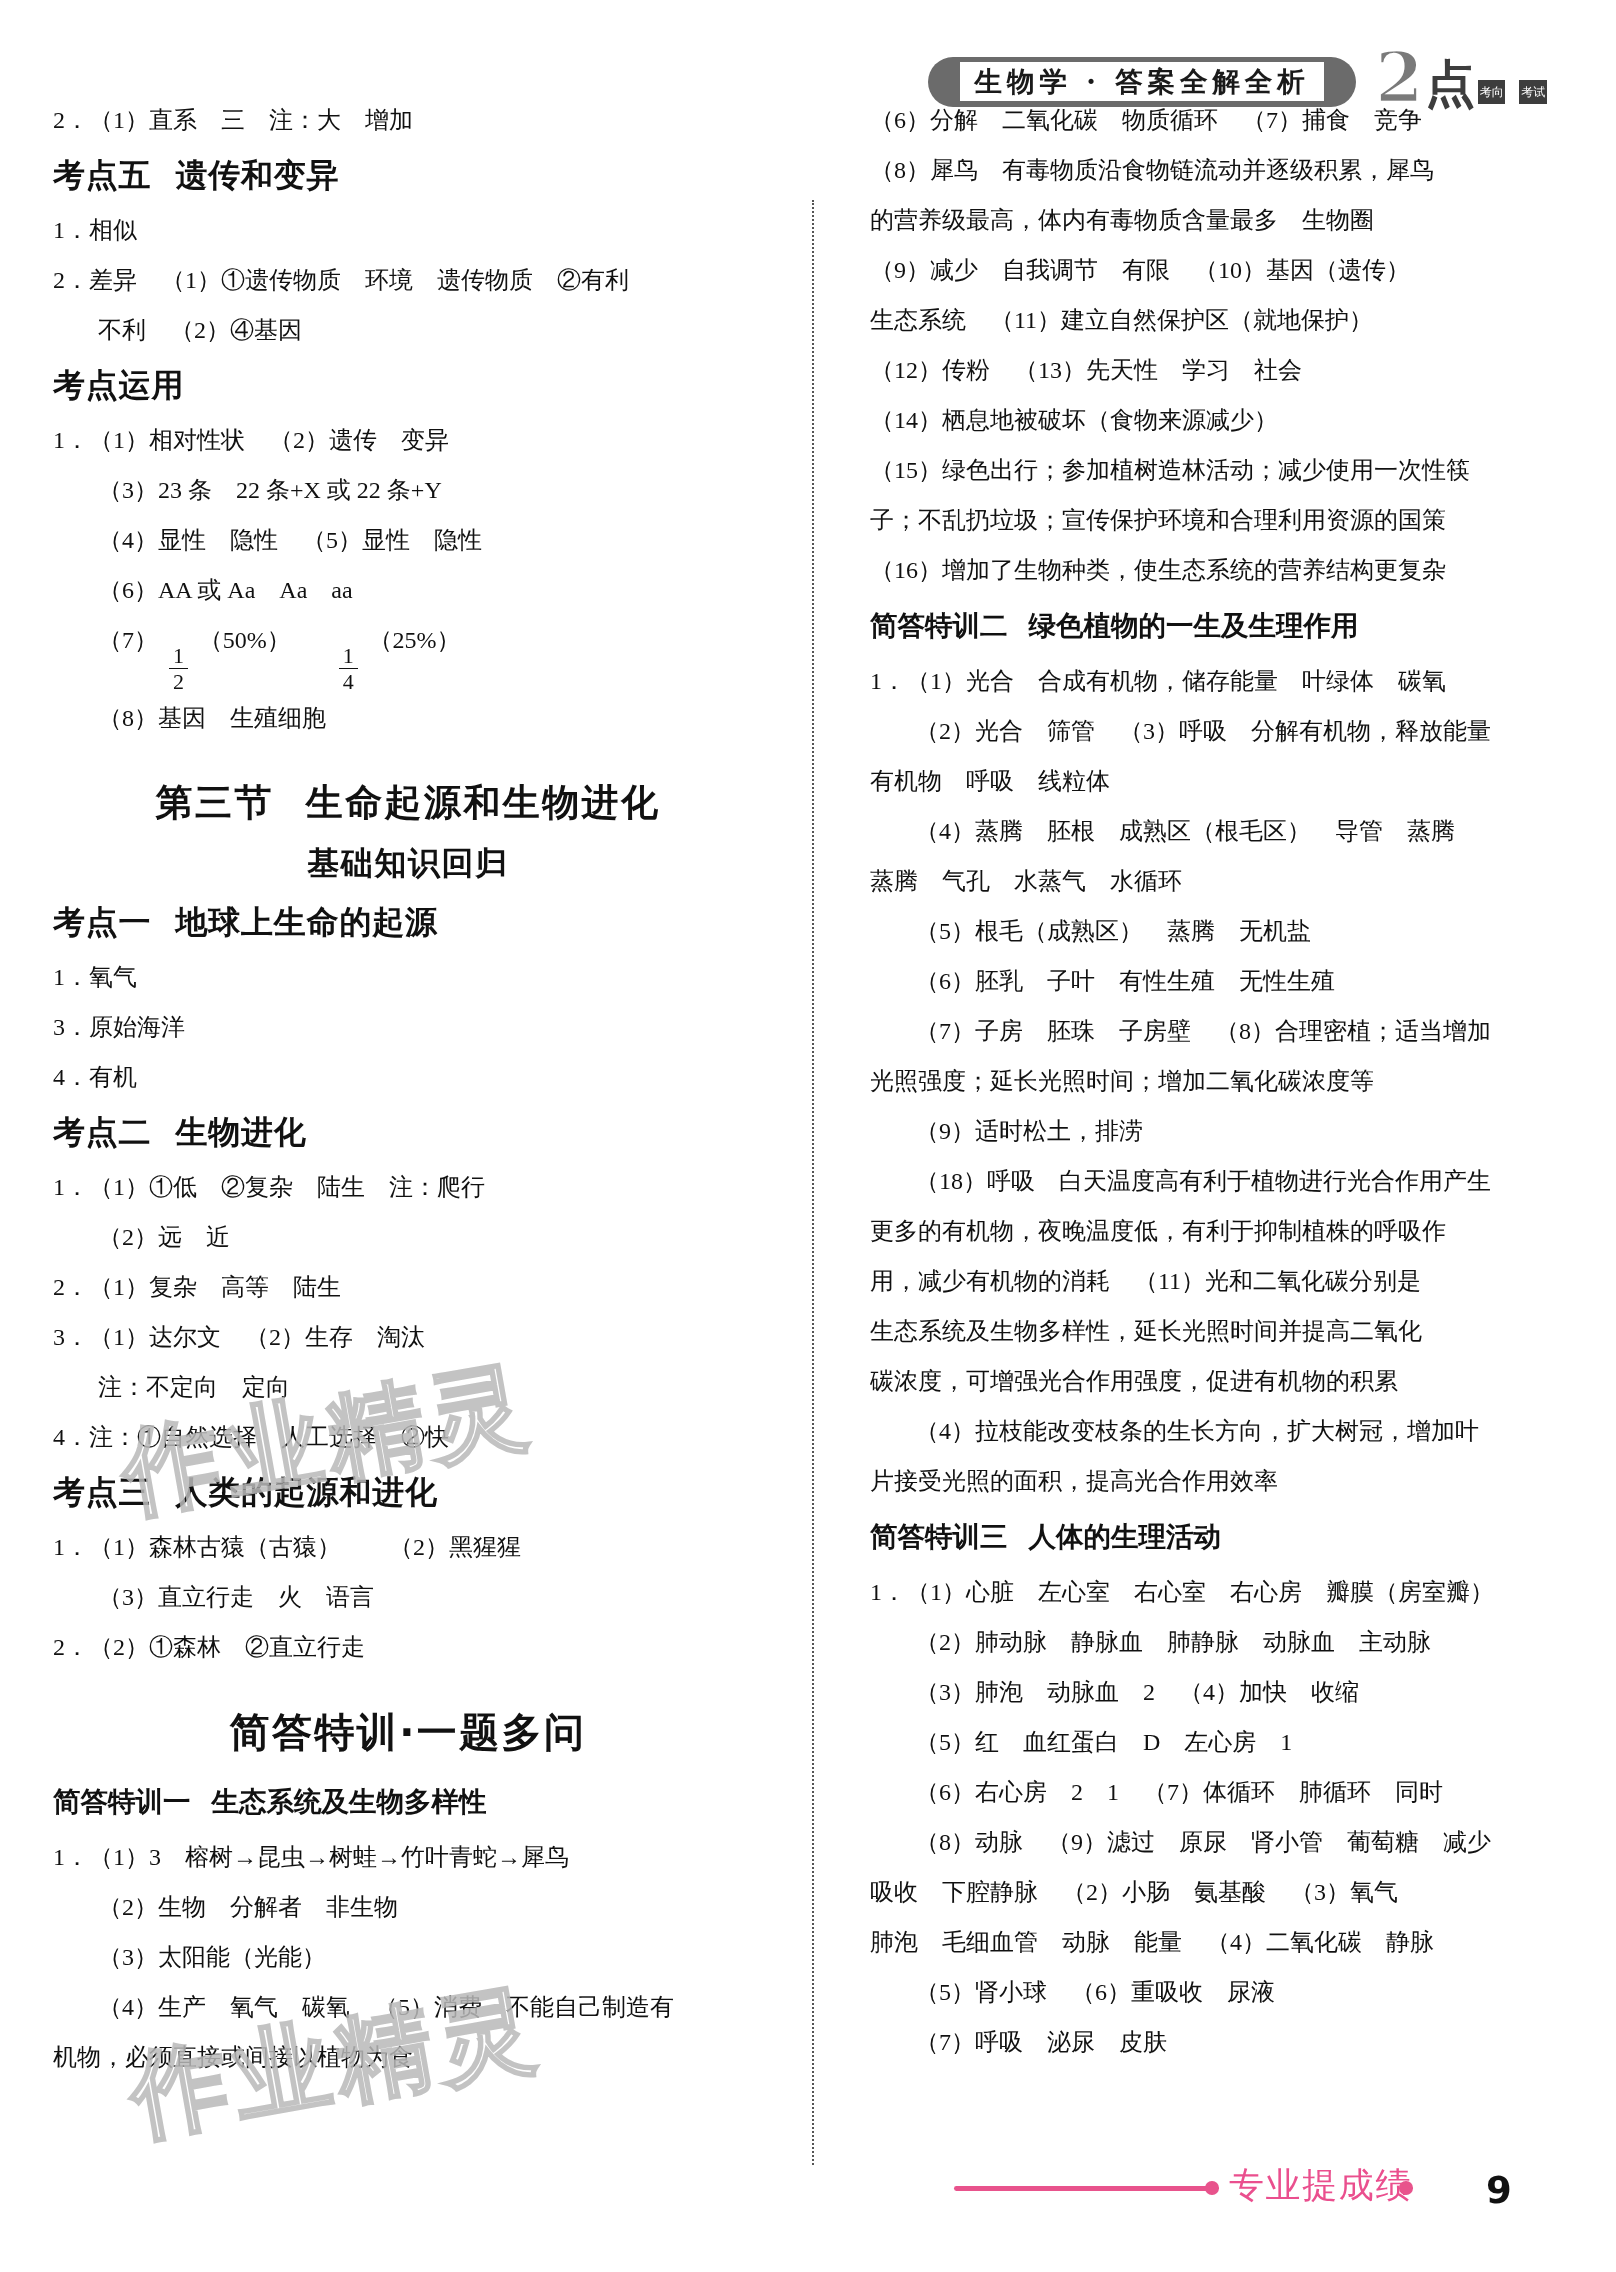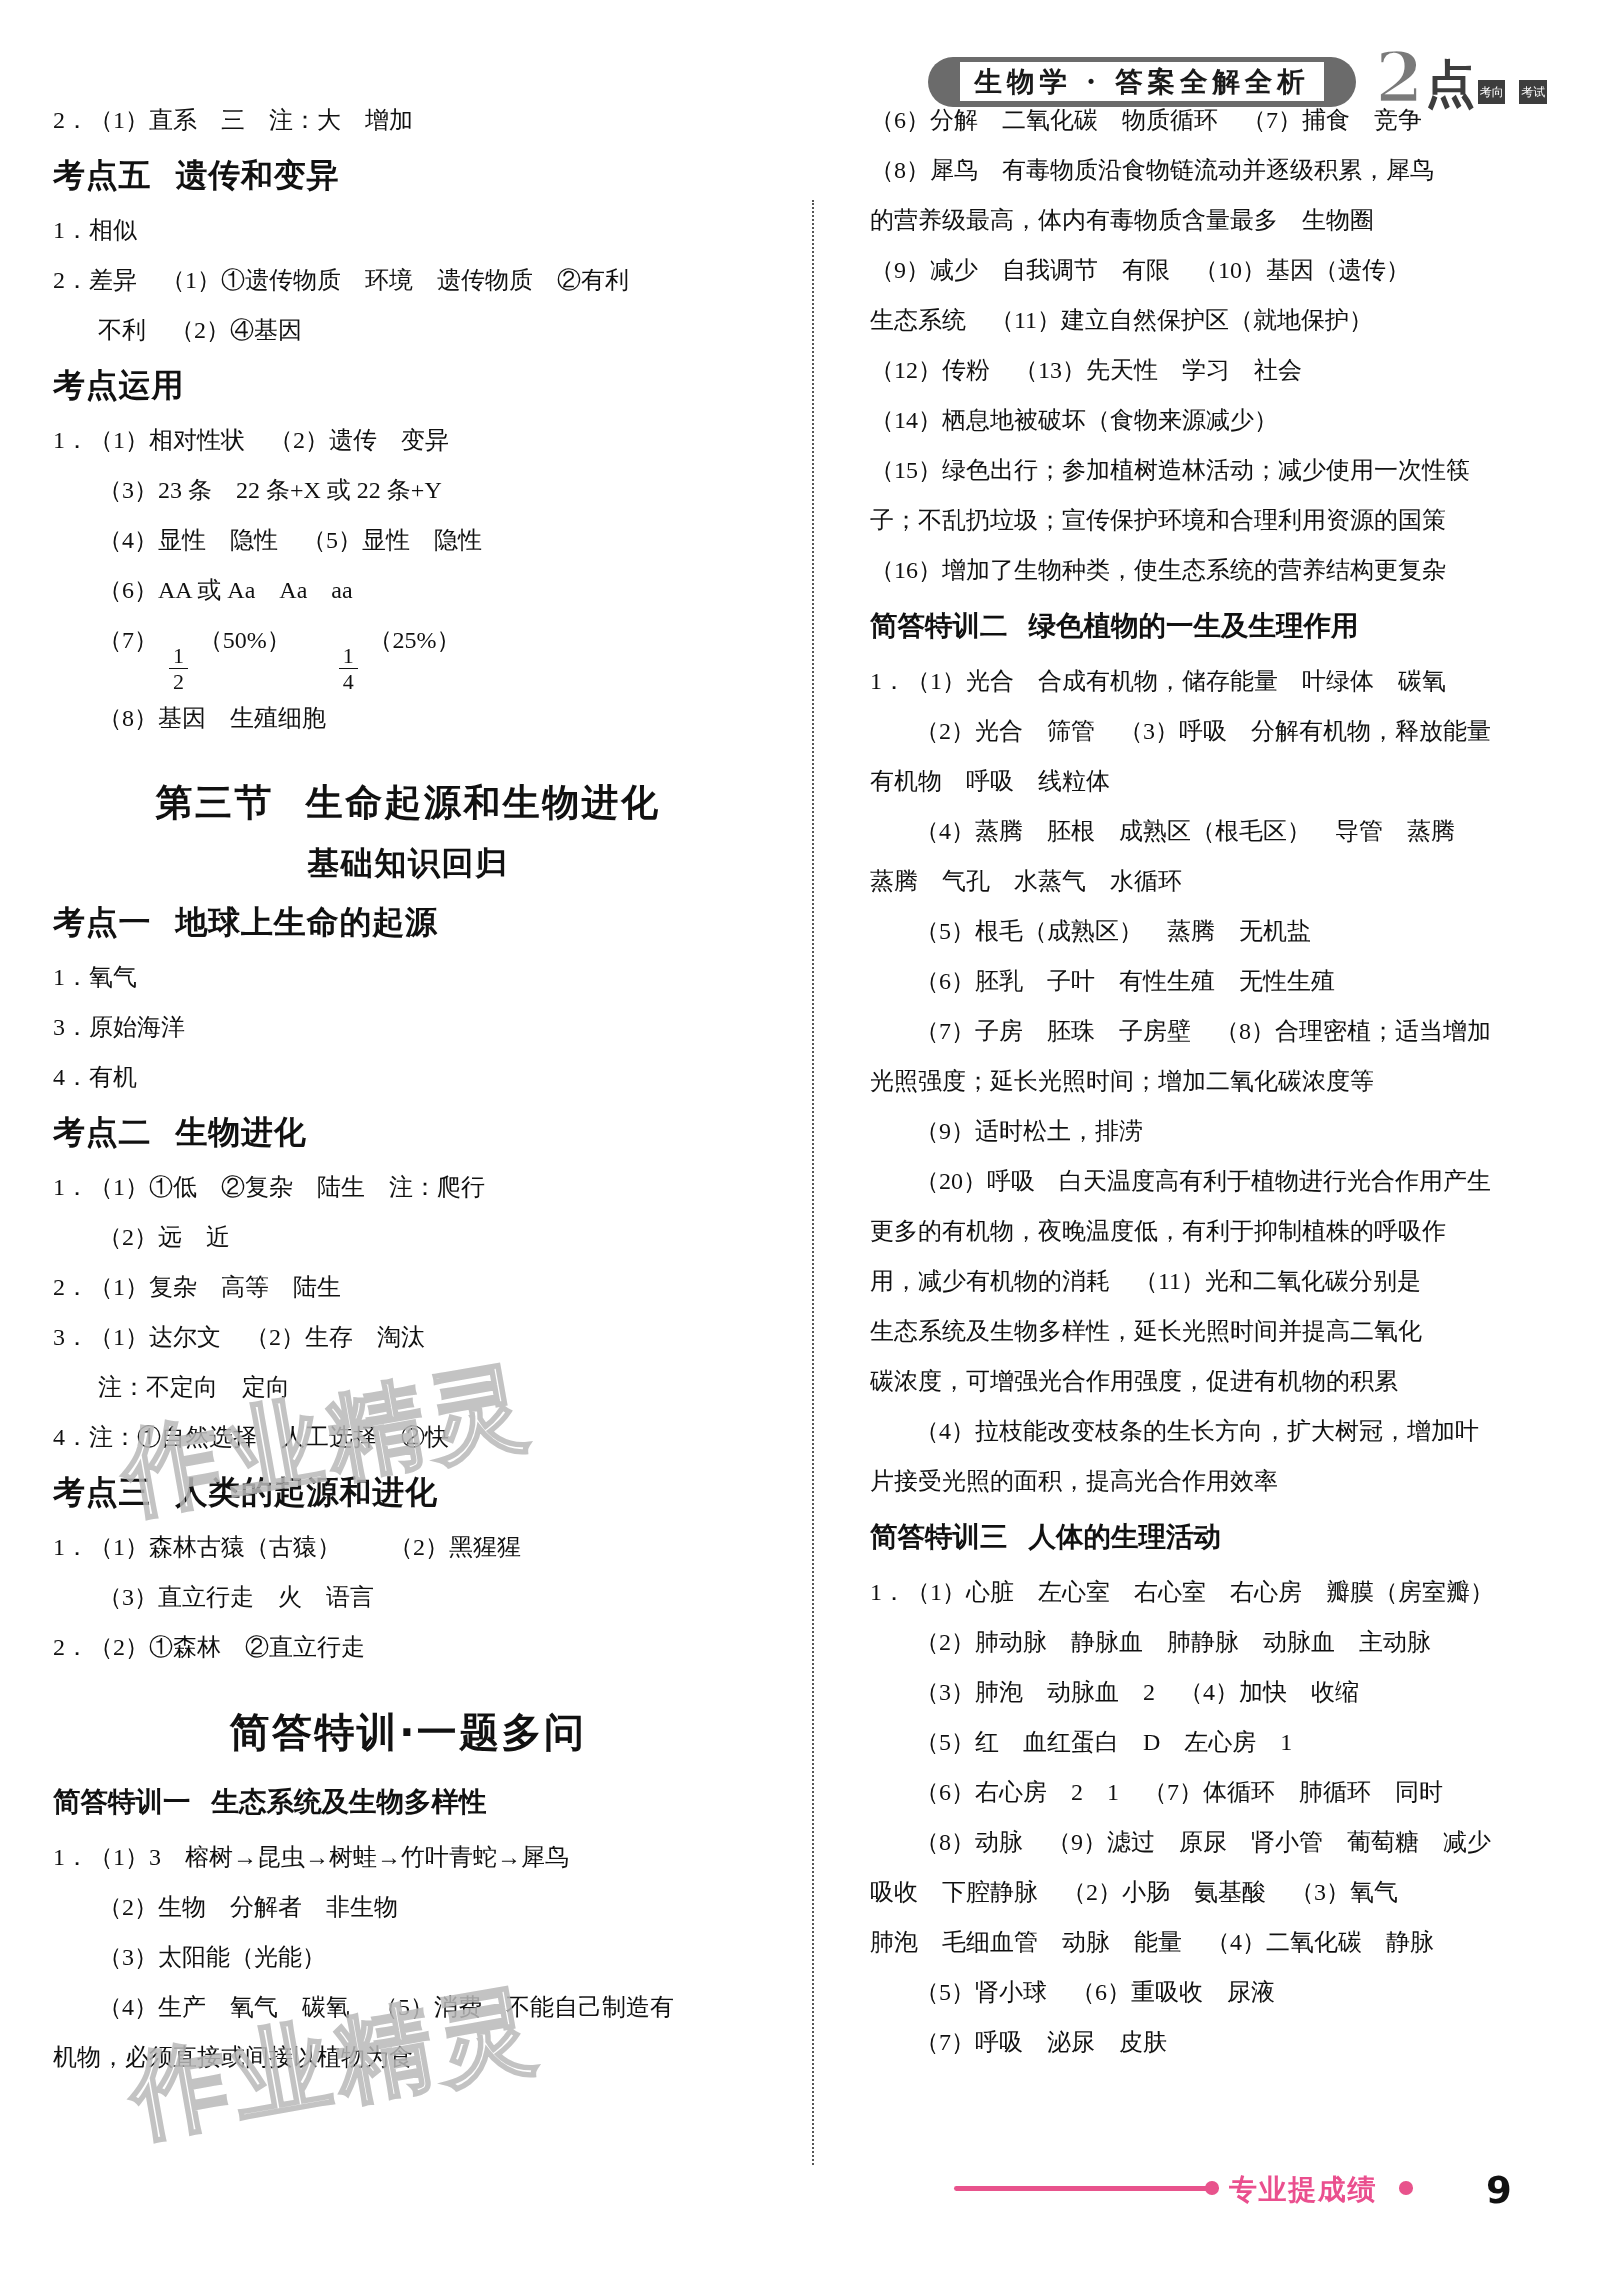--- a/index.html
+++ b/index.html
@@ -218,22 +218,22 @@
     bottom: 46px;
     width: 13.7px;
     height: 13.7px;
     border-radius: 50%;
     background: #e8538c;
   }
   .foot-slogan {
     position: absolute;
     left: 1229px;
     bottom: 32px;
-    font-size: 28px;
-    font-weight: bold;
+    font-size: 35px;
+    font-weight: normal;
     color: #ea4f8e;
     font-family: "DejaVu Sans", sans-serif;
     letter-spacing: 1.6px;
   }
   .foot-dot-b {
     position: absolute;
     left: 1399px;
     bottom: 46px;
     width: 13.7px;
     height: 13.7px;
@@ -371,21 +371,21 @@
     <div class="line">1．（1）光合　合成有机物，储存能量　叶绿体　碳氧</div>
     <div class="line indent">（2）光合　筛管　（3）呼吸　分解有机物，释放能量</div>
     <div class="line">有机物　呼吸　线粒体</div>
     <div class="line indent">（4）蒸腾　胚根　成熟区（根毛区）　导管　蒸腾</div>
     <div class="line">蒸腾　气孔　水蒸气　水循环</div>
     <div class="line indent">（5）根毛（成熟区）　蒸腾　无机盐</div>
     <div class="line indent">（6）胚乳　子叶　有性生殖　无性生殖</div>
     <div class="line indent">（7）子房　胚珠　子房壁　（8）合理密植；适当增加</div>
     <div class="line">光照强度；延长光照时间；增加二氧化碳浓度等</div>
     <div class="line indent">（9）适时松土，排涝</div>
-    <div class="line indent">（20）呼吸　白天温度高有利于植物进行光合作用产生</div>
+    <div class="line indent">（18）呼吸　白天温度高有利于植物进行光合作用产生</div>
     <div class="line">更多的有机物，夜晚温度低，有利于抑制植株的呼吸作</div>
     <div class="line">用，减少有机物的消耗　（11）光和二氧化碳分别是</div>
     <div class="line">生态系统及生物多样性，延长光照时间并提高二氧化</div>
     <div class="line">碳浓度，可增强光合作用强度，促进有机物的积累</div>
     <div class="line indent">（4）拉枝能改变枝条的生长方向，扩大树冠，增加叶</div>
     <div class="line">片接受光照的面积，提高光合作用效率</div>
 
     <div class="jianda-head">
       <span>简答特训三</span><span class="gap"></span><span>人体的生理活动</span>
     </div>

